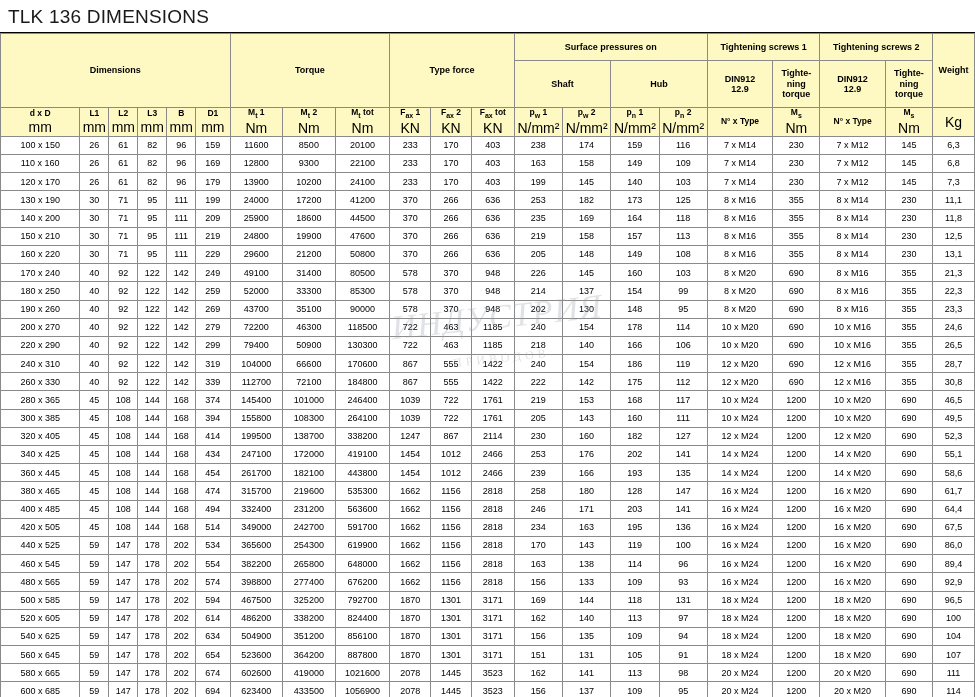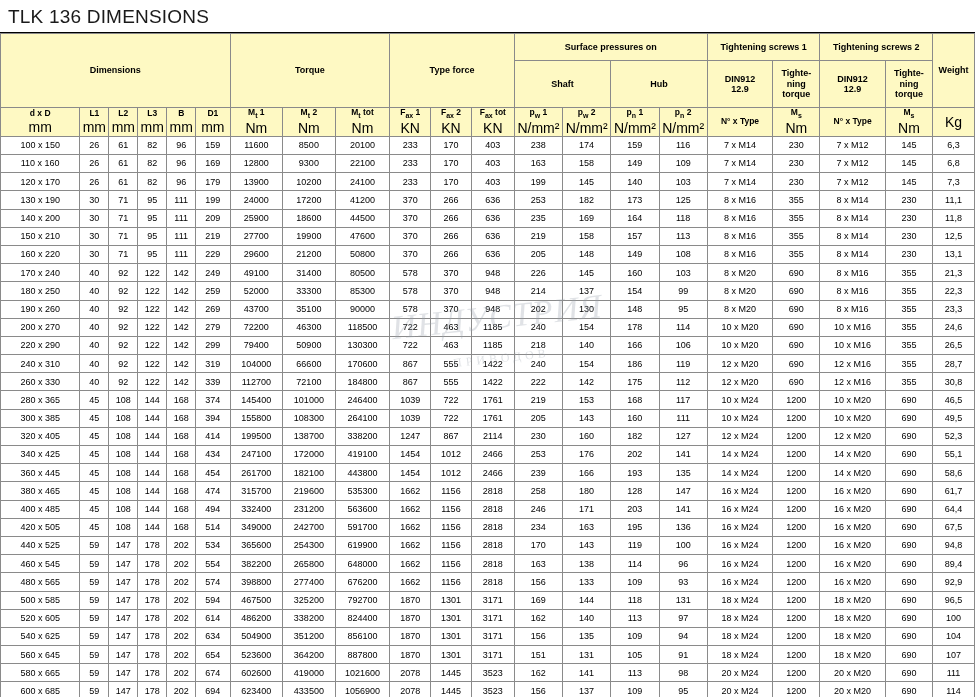--- a/index.html
+++ b/index.html
@@ -292,21 +292,21 @@
           <td>230</td>
           <td>11,8</td>
         </tr>
         <tr>
           <td class="first">150 x 210</td>
           <td>30</td>
           <td>71</td>
           <td>95</td>
           <td>111</td>
           <td>219</td>
-          <td>27700</td>
+          <td>24800</td>
           <td>19900</td>
           <td>47600</td>
           <td>370</td>
           <td>266</td>
           <td>636</td>
           <td>219</td>
           <td>158</td>
           <td>157</td>
           <td>113</td>
           <td>8 x M16</td>
@@ -697,21 +697,21 @@
           <td>1156</td>
           <td>2818</td>
           <td>170</td>
           <td>143</td>
           <td>119</td>
           <td>100</td>
           <td>16 x M24</td>
           <td>1200</td>
           <td>16 x M20</td>
           <td>690</td>
-          <td>94,8</td>
+          <td>86,0</td>
         </tr>
         <tr>
           <td class="first">460 x 545</td>
           <td>59</td>
           <td>147</td>
           <td>178</td>
           <td>202</td>
           <td>554</td>
           <td>382200</td>
           <td>265800</td>

